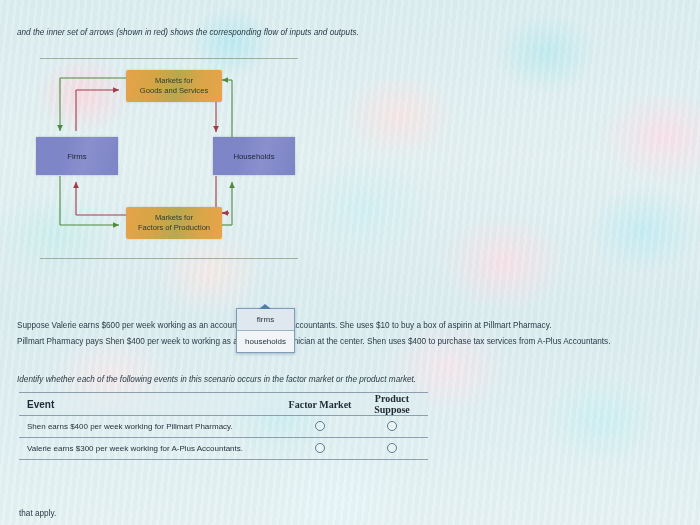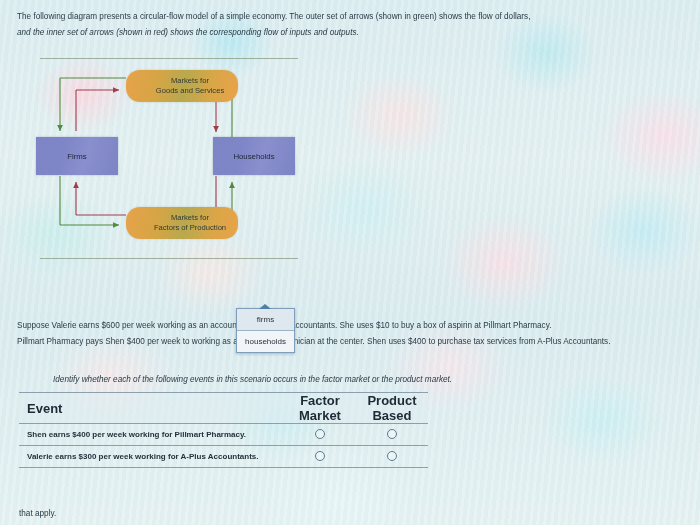--- a/index.html
+++ b/index.html
@@ -80,31 +80,30 @@
     position: absolute;
     height: 1px;
     background: #8a9a80;
     opacity: .75;
   }
   #rule-top    { left: 22px; top: 6px;   width: 258px; }
   #rule-bottom { left: 22px; top: 206px; width: 258px; }
 
   .market-box {
     position: absolute;
-    border-radius: 14px;
+    border-radius: 2px;
     background: linear-gradient(100deg, #e7a24a 0%, #d6a545 28%, #b9a84e 52%, #d9a648 76%, #e9a349 100%);
     color: #2f3b33;
     text-align: center;
     font-size: 7.6px;
     line-height: 10.5px;
     display: flex;
     align-items: center;
     justify-content: center;
     box-shadow: 0 0 2px rgba(120,90,30,.25);
-    padding-left: 16px;
   }
   #box-goods   { left: 108px; top: 18px;  width: 96px; height: 32px; }
   #box-factors { left: 108px; top: 155px; width: 96px; height: 32px; }
 
   .agent-box {
     position: absolute;
     background: linear-gradient(105deg, #7d85c6 0%, #7f86c8 35%, #8a8fcd 60%, #7c84c5 100%);
     color: #20263a;
     text-align: center;
     font-size: 7.8px;
@@ -177,21 +176,21 @@
     border-left: 6px solid transparent;
     border-right: 6px solid transparent;
     border-bottom: 5px solid #4f7fa8;
   }
 
   
   #scenario-line-1 { left: 17px; top: 320px; }
   #scenario-line-2 { left: 17px; top: 336px; }
 
   
-  #instruction { left: 17px; top: 374px; font-style: italic; margin-left: 36px; }
+  #instruction { left: 17px; top: 374px; font-style: italic; }
 
   
   #market-table {
     position: absolute;
     left: 19px;
     top: 392px;
     width: 409px;
     border-collapse: collapse;
     font-size: 8px;
     background: transparent;
@@ -199,26 +198,26 @@
   #market-table th, #market-table td {
     border-top: 1px solid #8d9fae;
     border-bottom: 1px solid #8d9fae;
     padding: 0;
   }
   #market-table thead th {
     background: rgba(222,236,240,.55);
     font-weight: bold;
     color: #1e2a34;
     height: 18px;
-    font-size: 13px;
+    font-size: 10px;
   }
   #market-table th.c-event { text-align: left; padding-left: 8px; }
-  #market-table th.c-mkt   { width: 72px; }
+  #market-table th.c-mkt   { width: 72px; font-family: Liberation Serif, serif; }
   #market-table tbody td { height: 21px; color: #27323c; }
-  #market-table td.c-event { text-align: left; padding-left: 8px; font-weight: bold; }
+  #market-table td.c-event { text-align: left; padding-left: 8px; }
   #market-table td.c-mkt   { text-align: center; }
   .radio {
     display: inline-block;
     width: 8px; height: 8px;
     border: 1.2px solid #5b7a93;
     border-radius: 50%;
     background: rgba(255,255,255,.35);
   }
 
   
@@ -226,21 +225,20 @@
   #q2-line-2 { left: 19px; top: 508px; }
 </style>
 </head>
 <body>
 
 <div id="bg-texture"></div>
 <div id="bg-moire"></div>
 
 <div id="page">
 
-  <div class="txt" id="intro-line-1">The following diagram presents a circular-flow model of a simple economy. The outer set of arrows (shown in green) shows the flow of dollars,</div>
   <div class="txt" id="intro-line-2">and the inner set of arrows (shown in red) shows the corresponding flow of inputs and outputs.</div>
 
   <div id="diagram">
 
     <div class="rule" id="rule-top"></div>
     <div class="rule" id="rule-bottom"></div>
 
     <svg id="arrow-layer" viewBox="0 0 300 230">
       <defs>
         <marker id="ah-green" markerWidth="7" markerHeight="7" refX="5.4" refY="2.6" orient="auto">
@@ -315,21 +313,21 @@
     <div class="opt" id="dropdown-opt-households">households</div>
   </div>
 
   <div class="txt" id="instruction">Identify whether each of the following events in this scenario occurs in the factor market or the product market.</div>
 
   <table id="market-table">
     <thead>
       <tr>
         <th class="c-event">Event</th>
         <th class="c-mkt">Factor Market</th>
-        <th class="c-mkt">Product Based</th>
+        <th class="c-mkt">Product Suppose</th>
       </tr>
     </thead>
     <tbody>
       <tr>
         <td class="c-event">Shen earns $400 per week working for Pillmart Pharmacy.</td>
         <td class="c-mkt"><span class="radio"></span></td>
         <td class="c-mkt"><span class="radio"></span></td>
       </tr>
       <tr>
         <td class="c-event">Valerie earns $300 per week working for A-Plus Accountants.</td>

